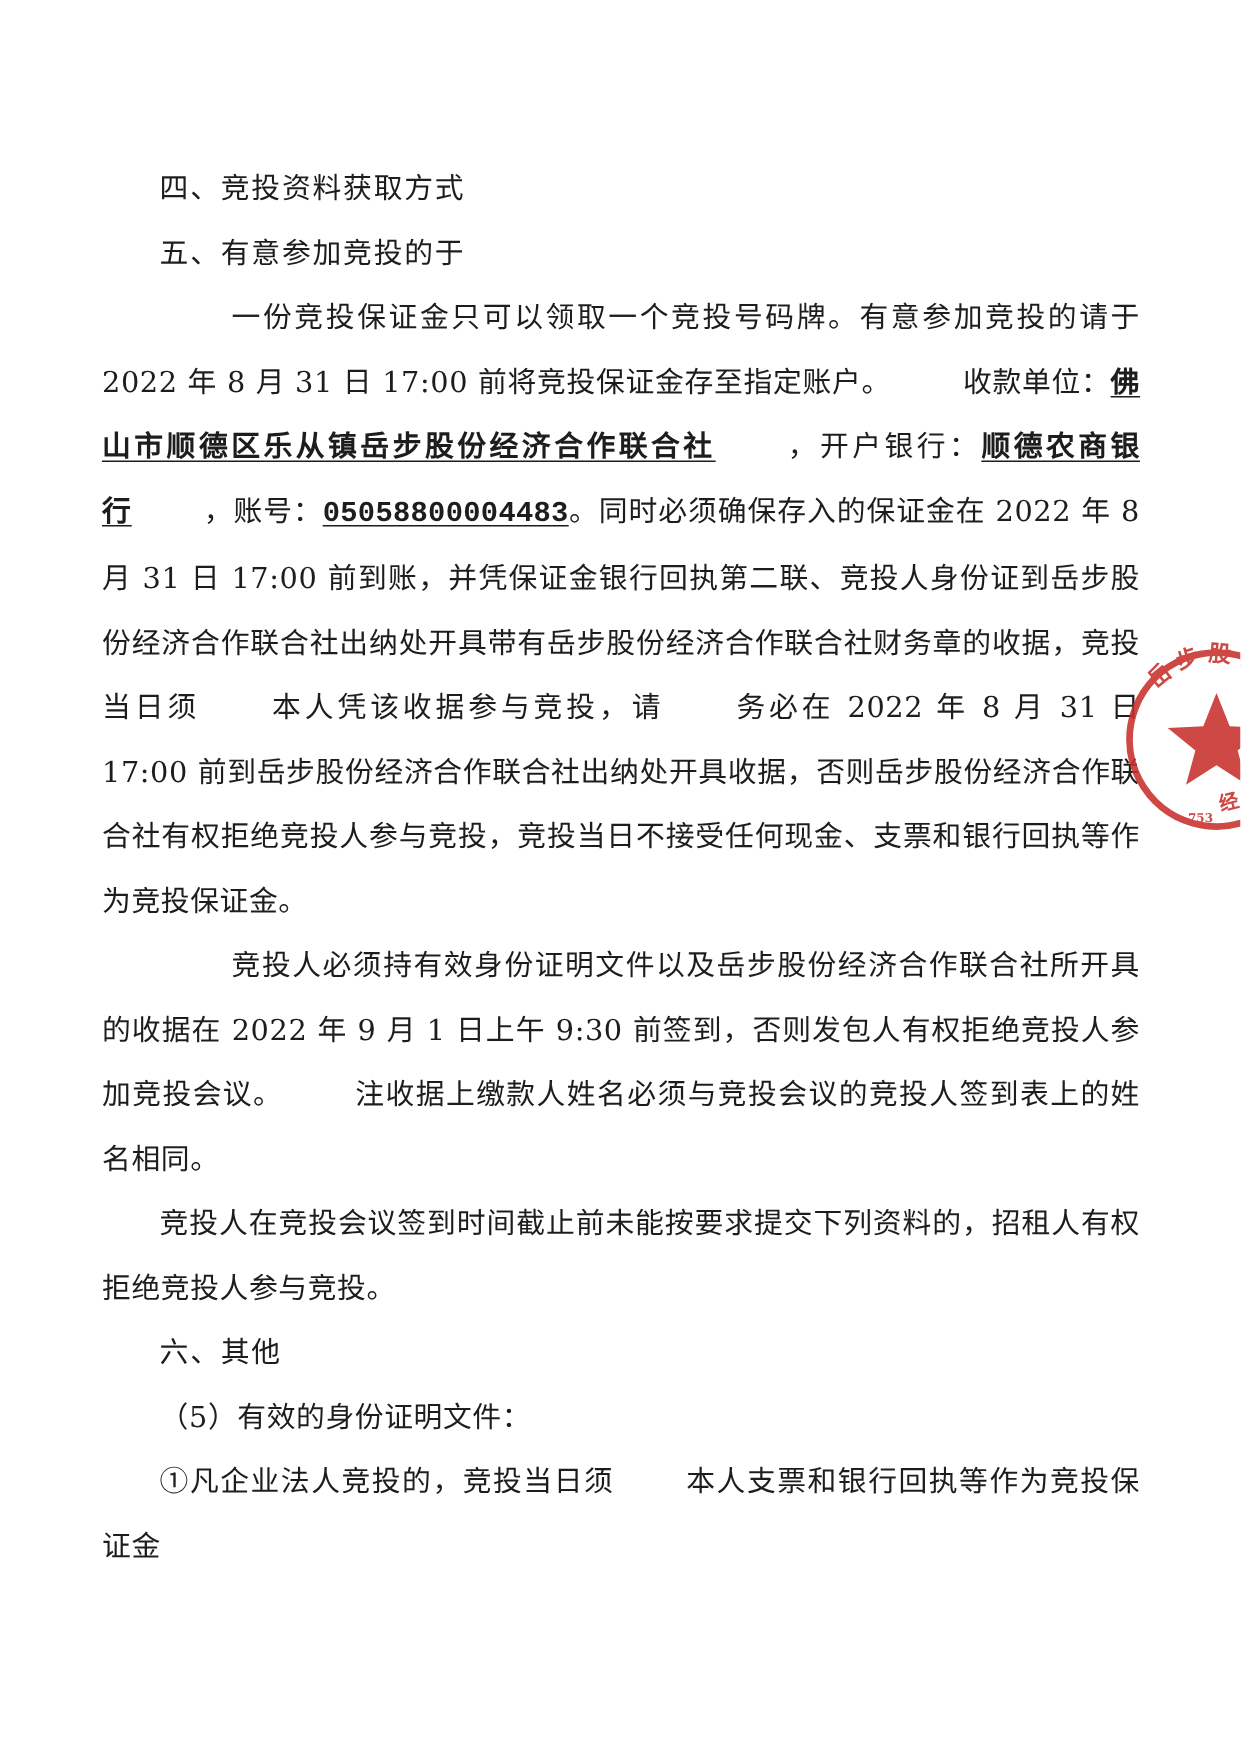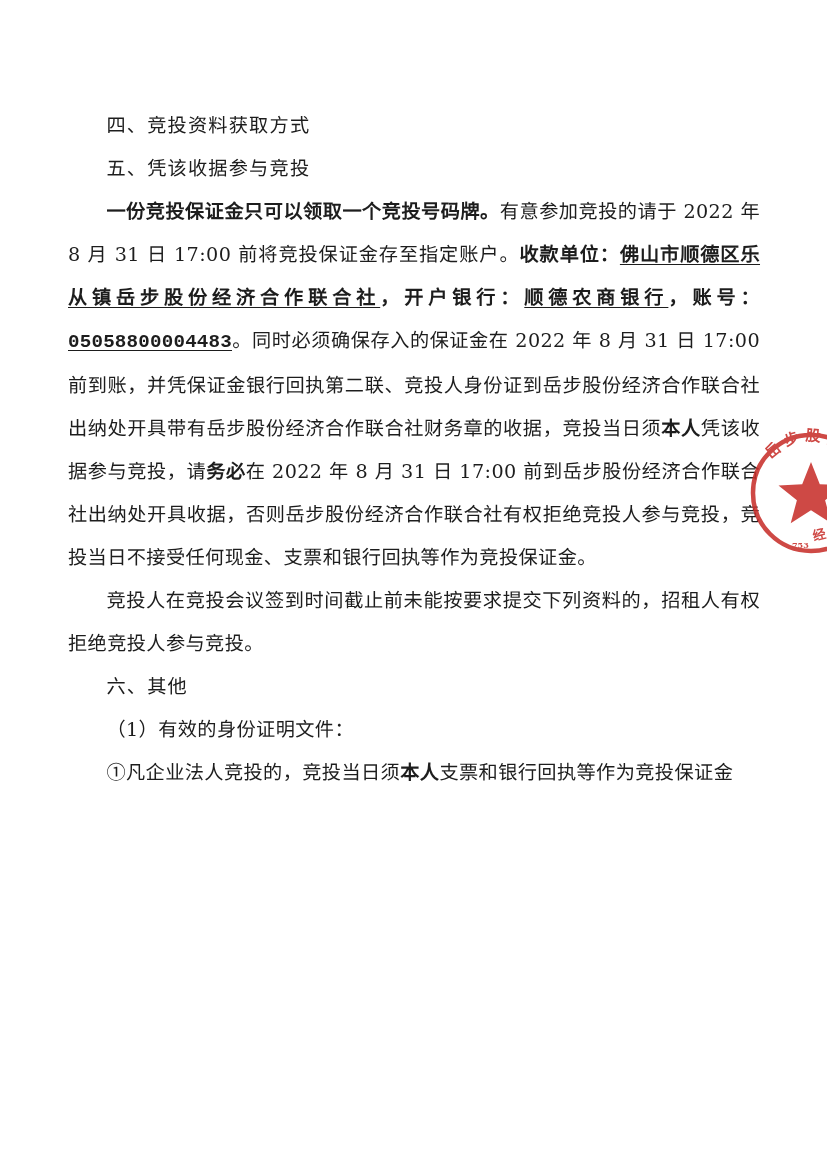--- a/index.html
+++ b/index.html
@@ -35,21 +35,22 @@
     -webkit-font-smoothing: antialiased;
   }
   p.indent {
     text-indent: 2em;
   }
   p.heading {
     text-indent: 2em;
     letter-spacing: 1.2px;
   }
   .b {
-    font-weight: bold;
+    font-weight: normal;
+    margin-left: 48px;
   }
   .bu {
     font-weight: bold;
     text-decoration: underline;
     text-underline-offset: 3px;
   }
   .num-lat {
     font-family: Liberation Mono, monospace;
     letter-spacing: 0.2px;
   }
@@ -76,30 +77,31 @@
 </head>
 <body>
 
 <div class="page">
 
   <div class="doc-body">
 
     <p class="para heading">四、竞投资料获取方式</p>
 
 
-    <p class="para heading">五、凭该收据参与竞投</p>
+    <p class="para heading">五、有意参加竞投的于</p>
 
     <p class="para indent"><span class="b">一份竞投保证金只可以领取一个竞投号码牌。</span><span>有意参加竞投的请于 2022 年 8 月 31 日 17:00 前将竞投保证金存至指定账户。</span><span class="b">收款单位：</span><span class="bu">佛山市顺德区乐从镇岳步股份经济合作联合社</span><span class="b">，开户银行：</span><span class="bu">顺德农商银行</span><span class="b">，账号：</span><span class="bu num-lat">05058800004483</span><span>。同时必须确保存入的保证金在 2022 年 8 月 31 日 17:00 前到账，并凭保证金银行回执第二联、竞投人身份证到岳步股份经济合作联合社出纳处开具带有岳步股份经济合作联合社财务章的收据，竞投当日须</span><span class="b">本人</span><span>凭该收据参与竞投，请</span><span class="b">务必</span><span>在 2022 年 8 月 31 日 17:00 前到岳步股份经济合作联合社出纳处开具收据，否则岳步股份经济合作联合社有权拒绝竞投人参与竞投，竞投当日不接受任何现金、支票和银行回执等作为竞投保证金。</span></p>
 
+    <p class="para indent"><span class="b">竞投人必须持有效身份证明文件以及岳步股份经济合作联合社所开具的收据</span><span>在 2022 年 9 月 1 日上午 9:30  前签到，否则发包人有权拒绝竞投人参加竞投会议。</span><span class="b">注收据上缴款人姓名必须与竞投会议的竞投人签到表上的姓名相同。</span></p>
 
     <p class="para indent">竞投人在竞投会议签到时间截止前未能按要求提交下列资料的，招租人有权拒绝竞投人参与竞投。</p>
 
     <p class="para heading">六、其他</p>
 
-    <p class="para indent">（1）有效的身份证明文件：</p>
+    <p class="para indent">（5）有效的身份证明文件：</p>
 
     <p class="para indent"><span>①</span><span>凡企业法人竞投的，竞投当日须</span><span class="b">本人</span><span>支票和银行回执等作为竞投保证金</span></p>
 
   </div>
 
   <div class="seal">
     <svg viewBox="0 0 138 138" xmlns="http://www.w3.org/2000/svg" aria-hidden="true">
       <defs>
         <path id="arcTop" d="M 17,69 A 52,52 0 0 1 121,69"></path>
         <path id="arcBottom" d="M 22,69 A 47,47 0 0 0 116,69"></path>

